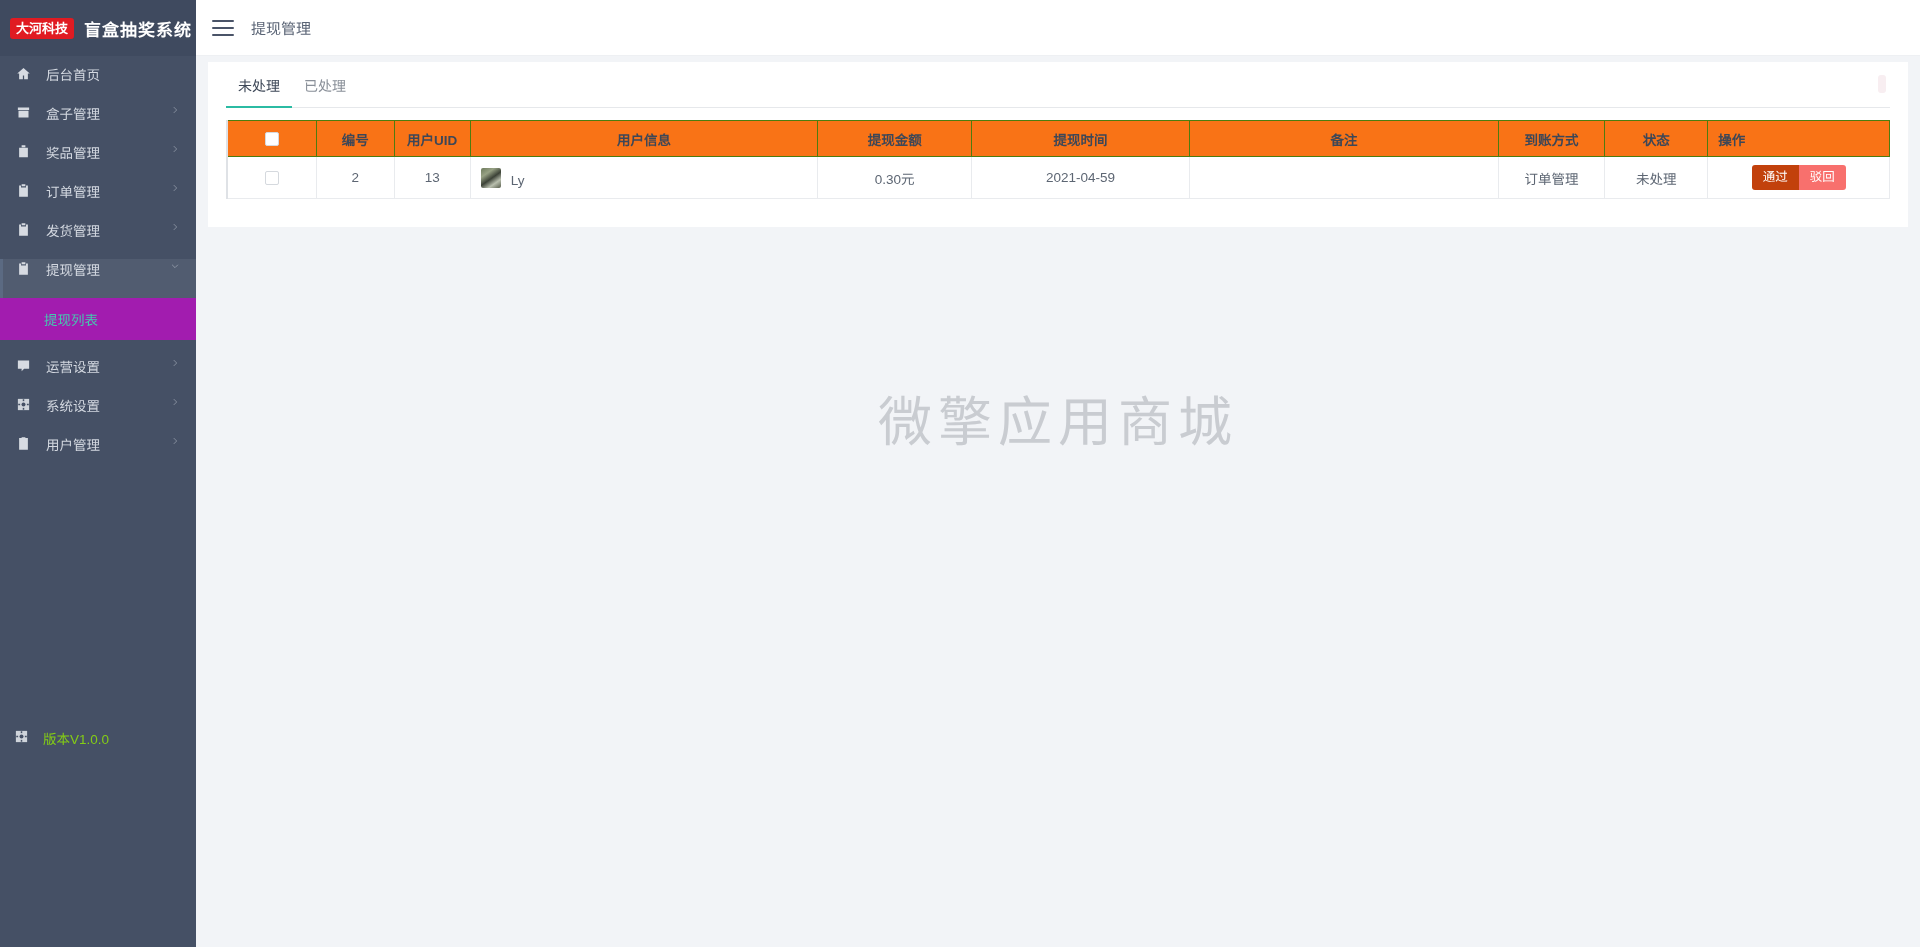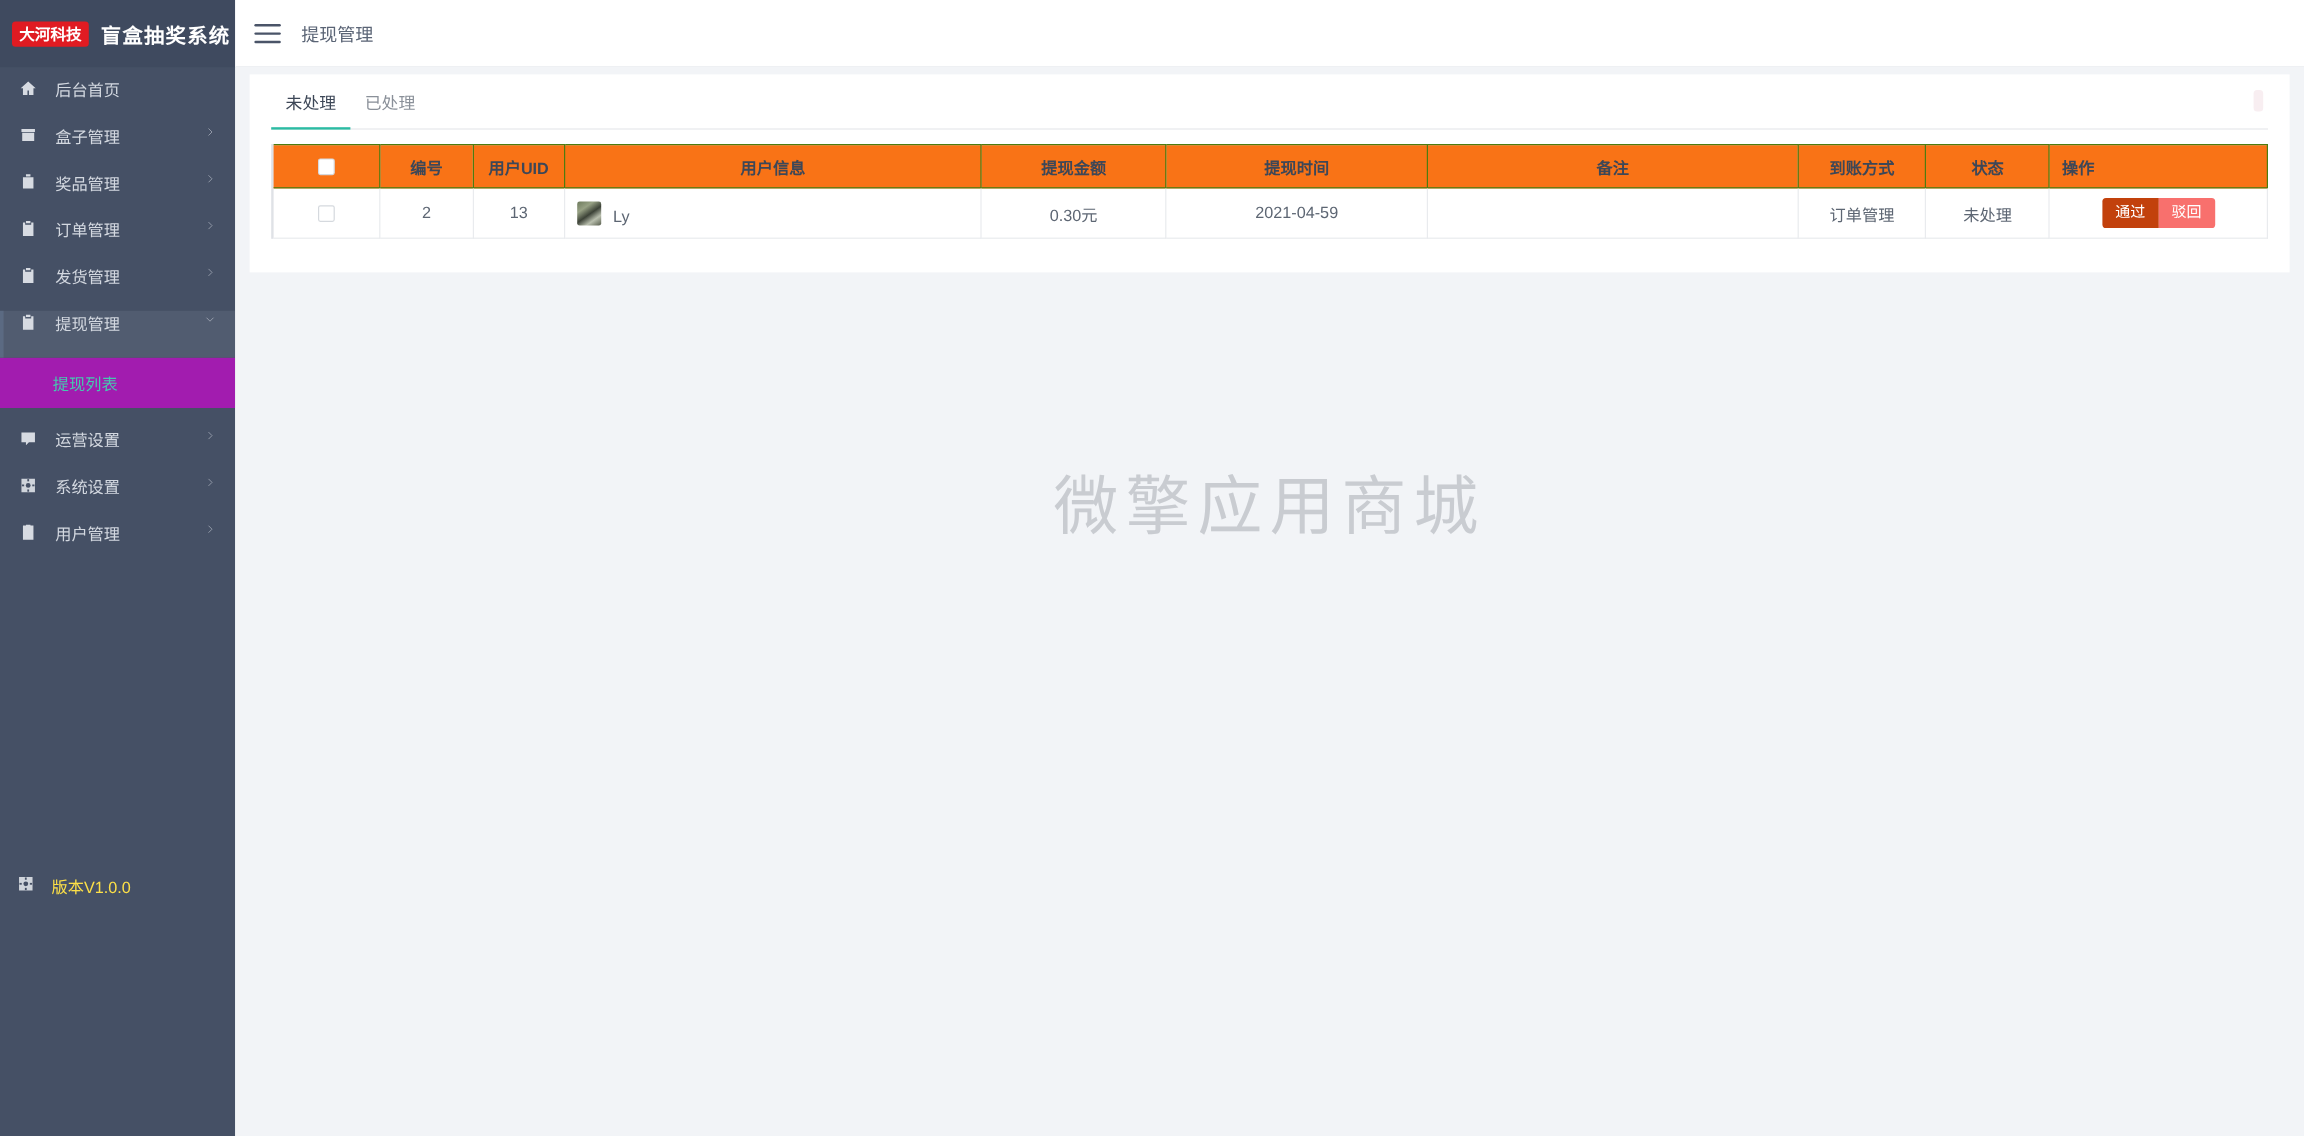--- a/index.html
+++ b/index.html
@@ -90,21 +90,21 @@
   }
   .nav-spacer { height: 16px; }
 
   .version {
     position: absolute;
     left: 0; top: 718px;
     width: 196px;
     height: 39px;
     display: flex; align-items: center;
     padding-left: 14px;
-    color: #fde047;
+    color: #84cc16;
     font-size: 13.5px;
   }
   .version .nav-icon { margin-right: 14px; }
 
   
   #topbar {
     position: absolute;
     left: 196px; top: 0;
     width: 1724px; height: 56px;
     background: #ffffff;

